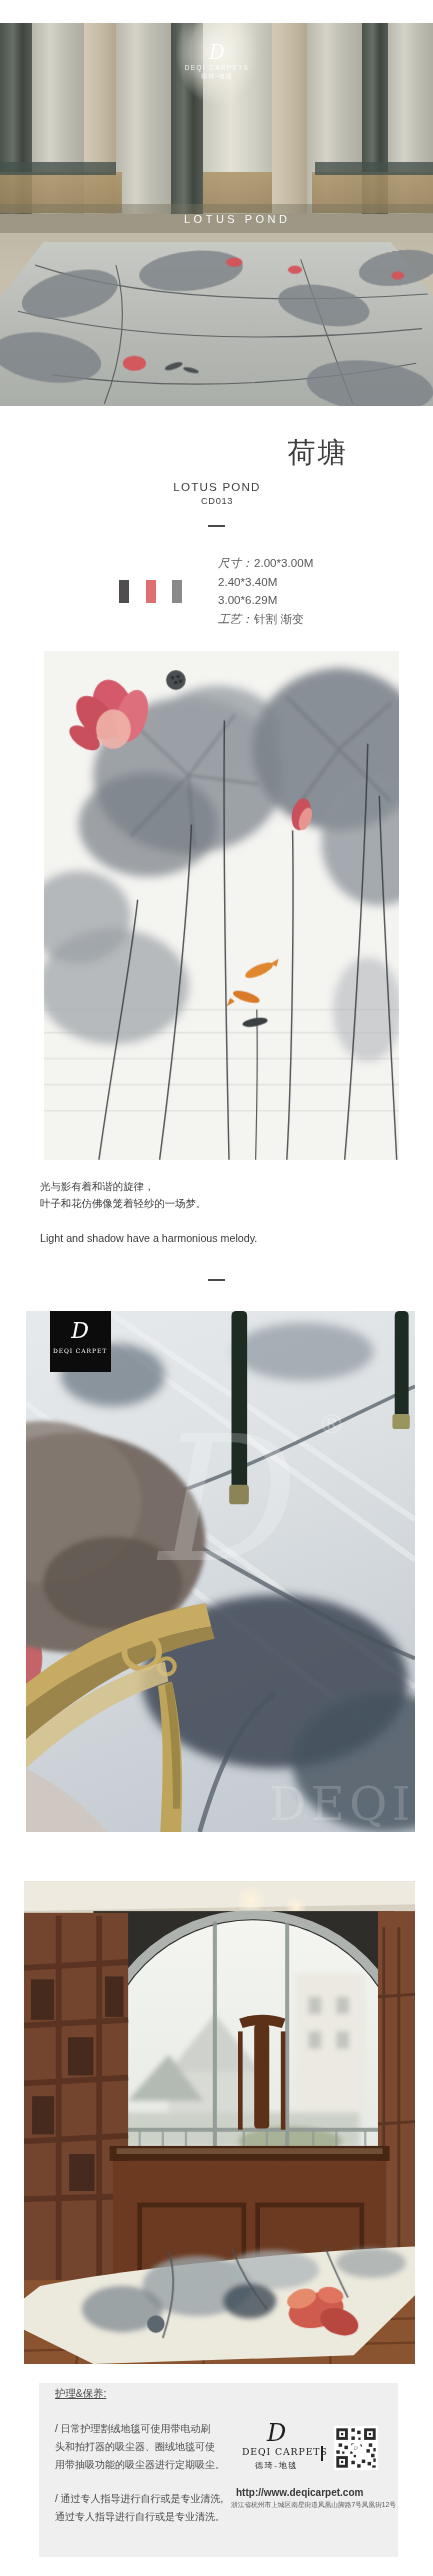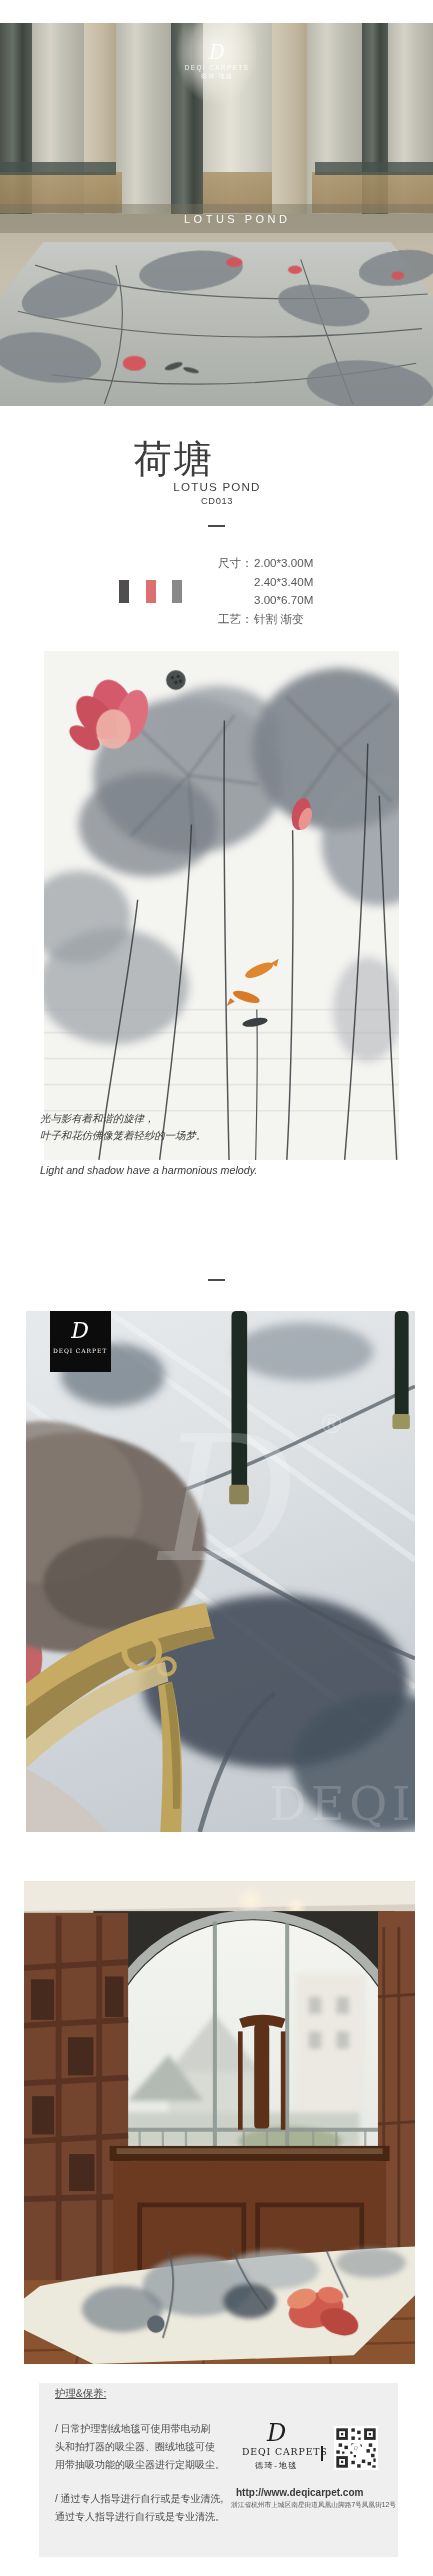--- a/index.html
+++ b/index.html
@@ -27,39 +27,39 @@
     clip-path:polygon(10% 0,90% 0,100% 34%,100% 100%,0 100%,0 34%);}
   .hero-band{position:absolute;left:0;top:181px;width:434px;height:29px;
     background:rgba(118,112,94,.45);display:flex;align-items:center;}
   .hero-band span{margin-left:184px;font-size:11px;letter-spacing:3.5px;color:rgba(255,255,255,.95);}
   .wm{position:absolute;left:0;top:19.7px;width:434px;text-align:center;color:rgba(255,255,255,.88);}
   .wm .wm-d{font-family:"DejaVu Serif","Liberation Serif",serif;font-style:italic;font-size:19.7px;line-height:19.7px;}
   .wm .wm-en{font-size:6.4px;letter-spacing:1.4px;margin-top:1.2px;}
   .wm .wm-cn{font-size:6px;letter-spacing:1.2px;margin-top:1.7px;}
 
   
-  .title-cn{left:0;top:434px;width:348px;text-align:center;font-size:38px;color:#3c3c3c;letter-spacing:2.3px;}
+  .title-cn{left:0;top:434px;width:348px;text-align:right;font-size:28px;color:#3c3c3c;letter-spacing:2.3px;}
   .title-en{left:0;top:480px;width:434px;text-align:center;font-size:11.6px;color:#3f3f3f;letter-spacing:1.2px;}
   .title-code{left:0;top:496px;width:434px;text-align:center;font-size:9.3px;color:#3f3f3f;letter-spacing:0.6px;}
   .dash{width:17.4px;height:1.7px;background:#4a4a4a;}
   .dash1{left:208px;top:525px;}
   .dash2{left:208px;top:1279px;}
 
   
   .swatch{top:580px;height:22.6px;width:10.4px;}
   .specs-text{left:218px;top:554px;font-size:11.6px;color:#58595b;line-height:18.5px;}
   .specs-text .row{display:flex;}
-  .specs-text .lbl{width:36px;flex:0 0 auto;}
-  .specs-text .ind{margin-left:36px;}
+  .specs-text .lbl{width:36px;flex:0 0 auto;font-style:italic;}
+  .specs-text .ind{}
 
   
   .artwork{left:44px;top:651px;width:355px;height:509px;background:#f4f4f1;}
 
   
-  .desc{left:40px;top:1110px;width:359px;font-style:italic;}
+  .desc{left:40px;top:1178px;width:359px;}
   .desc .cn{font-size:10.4px;line-height:17.4px;color:#3d3d3d;}
   .desc .en{font-size:10.7px;line-height:17.4px;color:#3a3a3a;margin-top:17.4px;}
 
   
   .detail-photo{left:25.5px;top:1311px;width:389px;height:521px;overflow:hidden;
     background:linear-gradient(160deg,#e7eaec 0%,#dde1e4 35%,#ccd2d7 70%,#c2c9cf 100%);}
   .logo-chip{position:absolute;left:24px;top:0;width:61px;height:61px;background:#0c0c0c;
     color:#fff;text-align:center;}
   .logo-chip .d{font-family:"DejaVu Serif","Liberation Serif",serif;font-style:italic;font-size:22px;line-height:23px;margin-top:8px;}
   .logo-chip .t{font-family:"DejaVu Serif","Liberation Serif",serif;font-size:6px;letter-spacing:0.9px;margin-top:4.6px;}
@@ -175,21 +175,21 @@
   <div class="abs swatch" style="left: 119px; background: rgb(81, 78, 79);"></div>
   <div class="abs swatch" style="left: 146px; background: rgb(221, 111, 112);"></div>
   <div class="abs swatch" style="left: 172px; background: rgb(138, 136, 137);"></div>
 
   <div class="abs specs-text">
     <div class="row">
       <span class="lbl">尺寸：</span>
       <span>2.00*3.00M</span>
     </div>
     <div class="ind">2.40*3.40M</div>
-    <div class="ind">3.00*6.70M</div>
+    <div class="ind">3.00*6.29M</div>
     <div class="row">
       <span class="lbl">工艺：</span>
       <span>针割 渐变</span>
     </div>
   </div>
 
   <div class="abs artwork">
     <svg width="355" height="509" viewBox="0 0 614 880">
       <defs>
         <filter id="soft" x="-30%" y="-30%" width="160%" height="160%">

